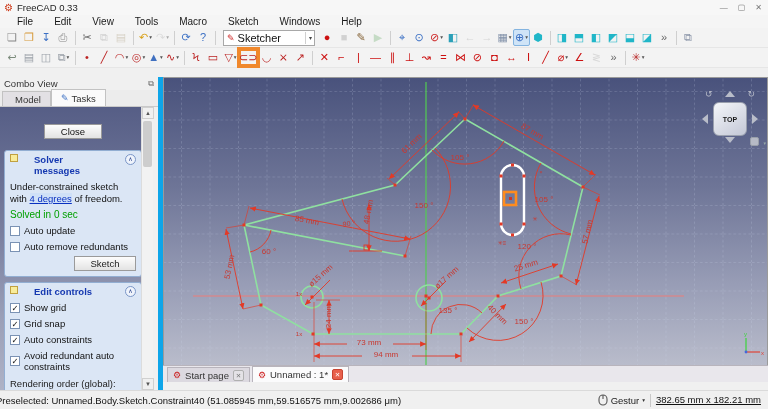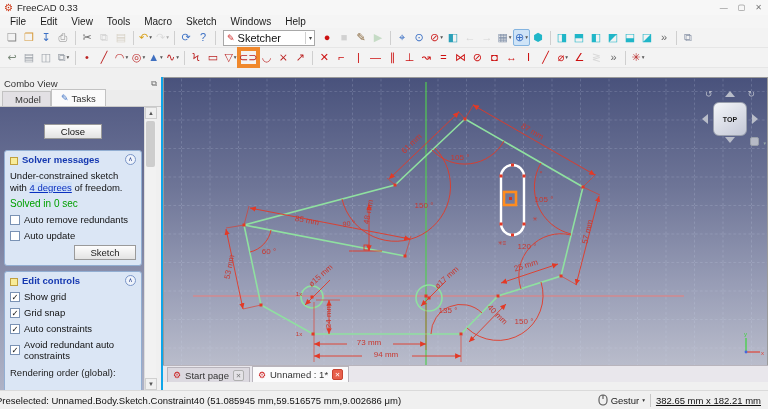--- a/index.html
+++ b/index.html
@@ -8,21 +8,21 @@
 
   
   .titlebar{position:absolute;left:0;top:0;width:768px;height:15px;background:#f7f7f7;display:flex;align-items:center;padding:0 4px;}
   .fc-logo{color:#cc3311;font-size:10px;line-height:10px;margin-right:4px;}
   .title-text{font-size:9.5px;color:#222;flex:1;}
   .wincontrols{display:flex;gap:10px;margin-right:2px;}
   .winbtn{font-size:8px;color:#777;line-height:10px;}
 
   
   .menubar{position:absolute;left:0;top:15px;width:768px;height:13px;background:#f5f5f5;display:flex;align-items:center;padding-left:3px;}
-  .menu-item{font-size:10px;padding:0 7px;color:#1a1a1a;}
+  .menu-item{font-size:10px;padding:0 7px;color:#1a1a1a;margin-left:7px;}
 
   
   .toolbar{position:absolute;left:0;width:768px;height:20px;background:#f3f3f3;display:flex;align-items:center;padding-left:4px;border-bottom:1px solid #e6e6e6;}
   .tb1{top:28px;} .tb2{top:48px;}
   .tgroup{display:flex;align-items:center;height:20px;}
   .ticon{position:relative;display:inline-flex;align-items:center;justify-content:center;min-width:17px;height:17px;margin:0 0;font-size:11px;line-height:17px;}
   .ticon .g{display:inline-block;}
   .ticon .dd{font-size:5.5px;color:#555;margin-left:1px;}
   .ticon.disabled{opacity:.45;}
   .ticon.tsep{min-width:7px;}
@@ -31,33 +31,33 @@
   .ticon.hl-orange{box-shadow:0 0 0 2px #f0882c inset, 0 0 0 2px #f0882c;}
   .wbcombo{display:flex;align-items:center;height:16px;background:#fff;border:1px solid #a8a8a8;margin:0 4px;padding:0 2px 0 3px;width:92px;}
   .wbcombo .wbicon{color:#cc2222;font-size:9px;margin-right:3px;}
   .wbcombo .wblabel{flex:1;font-size:11px;color:#111;}
   .wbcombo .wbcaret{font-size:6px;color:#444;border-left:1px solid #d0d0d0;padding-left:3px;height:12px;line-height:12px;}
 
   
   .main{position:absolute;left:0;top:68px;width:768px;height:322px;background:#f0f0f0;}
 
   
-  .left-panel{position:absolute;left:0;top:9px;width:163px;height:313px;background:#f0f0f0;border-right:2px solid #0ea5e9;}
+  .left-panel{position:absolute;left:0;top:9px;width:163px;height:313px;background:#f0f0f0;border-right:5px solid #0ea5e9;}
   .cv-header{height:13px;display:flex;align-items:center;padding:0 4px;color:#333;}
   .cv-header .t{flex:1;font-size:9.5px;}
   .cv-dock{font-size:8px;color:#666;}
   .cv-tabs{height:17px;display:flex;align-items:flex-end;padding-left:2px;background:#ececec;border-bottom:1px solid #c9c9c9;}
   .cv-tab{height:15px;display:flex;align-items:center;gap:3px;padding:0 9px;font-size:9.5px;background:#e2e0e4;border:1px solid #c2c2c2;border-bottom:none;color:#333;}
   .cv-tab.active{background:#fafafa;height:17px;}
   .tab-pen{color:#3a6fc4;font-size:9px;}
   .cv-scroll{position:absolute;left:0;top:30px;width:146px;height:283px;background:linear-gradient(180deg,#565e86 0%,#7a80a0 45%,#9ba0b8 75%,#aeb2c6 100%);overflow:hidden;}
   .close-btn{display:block;margin:17px auto 0 auto;width:58px;height:15px;background:linear-gradient(#fdfdfd,#e3e3e3);border:1px solid #9a9a9a;font-size:9.5px;text-align:center;line-height:13px;color:#111;}
   .task-box{margin:11px 4px 0 4px;background:#dbe6f5;border:1px solid #92aed2;border-radius:3px;padding:3px 5px 5px 5px;}
   .task-box.second{margin-top:5px;height:200px;}
-  .tb-head{display:flex;align-items:flex-end;gap:4px;}
+  .tb-head{display:flex;align-items:flex-start;gap:16px;}
   .note-icon{width:8px;height:8px;background:#f8ec9a;border:1px solid #c0a040;display:inline-block;}
   .tb-title{flex:1;color:#1538b0;font-weight:bold;font-size:9.5px;}
   .collapse-btn{width:11px;height:11px;border:1px solid #7a96c8;border-radius:50%;font-size:6px;line-height:9px;text-align:center;color:#27408b;background:#eef3fb;}
   .tb-body{margin-top:5px;font-size:9.5px;color:#111;line-height:12px;}
   .dof-link{color:#0a30c0;text-decoration:underline;background:#cfe0f7;}
   .solved{color:#00a000;margin-top:4px;}
   .cbrow{display:flex;align-items:center;gap:4px;margin-top:5px;min-height:11px;}
   .cb{width:10px;height:10px;background:#fff;border:1px solid #7a92b4;font-size:8.5px;line-height:9px;text-align:center;color:#222;flex:none;}
   .cbl{font-size:9.5px;color:#111;}
   .update-row{display:flex;align-items:center;margin-top:4px;}
@@ -102,21 +102,21 @@
   .mdi-tab{height:15px;display:flex;align-items:center;gap:4px;padding:0 5px;background:#dcd9e0;border:1px solid #b8b4bc;border-bottom:none;font-size:9.5px;color:#333;}
   .mdi-tab.active{background:#fbfbfc;height:16px;}
   .doc-icon{color:#cc2020;font-size:9px;}
   .tab-close{width:11px;height:11px;border:1px solid #b0b0b0;background:#e4e2e6;color:#777;font-size:6.5px;line-height:9px;text-align:center;border-radius:2px;}
   .mdi-tab.active .tab-close{background:#e8604c;border-color:#c84432;color:#fff;}
 
   
   .statusbar{position:absolute;left:0;top:390px;width:768px;height:19px;background:#f0f0f0;border-top:1px solid #dadada;display:flex;align-items:center;}
   .sb-left{flex:1;overflow:hidden;white-space:nowrap;}
   .sb-left span{display:inline-block;margin-left:-4px;font-size:9.5px;color:#111;}
-  .sb-right{display:flex;align-items:center;gap:5px;padding-right:4px;}
+  .sb-right{display:flex;gap:5px;padding-right:4px;}
   .gesture{display:flex;align-items:center;gap:3px;font-size:9.5px;color:#222;}
   .g-caret{font-size:5.5px;color:#333;}
   .sb-div{width:1px;height:13px;background:#c8c8c8;}
   .sb-dims{font-size:9.5px;color:#111;padding-right:3px;text-decoration:underline;}
 </style>
 </head>
 <body>
 
 <div class="window">
 
@@ -506,25 +506,25 @@
             <span class="note-icon"></span>
             <span class="tb-title">Solver messages</span>
             <span class="collapse-btn">∧</span>
           </div>
           <div class="tb-body"><span>Under-constrained sketch with </span><span class="dof-link">4 degrees</span><span> of freedom.</span></div>
           <div class="solved">Solved in 0 sec</div>
           <div>
 
           <label class="cbrow">
                 <span class="cb"></span>
-                <span class="cbl">Auto remove redundants</span>
+                <span class="cbl">Auto update</span>
               </label>
               <label class="cbrow">
                 <span class="cb"></span>
-                <span class="cbl">Auto update</span>
+                <span class="cbl">Auto remove redundants</span>
               </label>
             </div>
           <div class="update-row">
             <label class="cbrow"></label>
             <span class="update-btn">Sketch</span>
           </div>
         </div>
 
         <div class="task-box second">
           <div class="tb-head">

